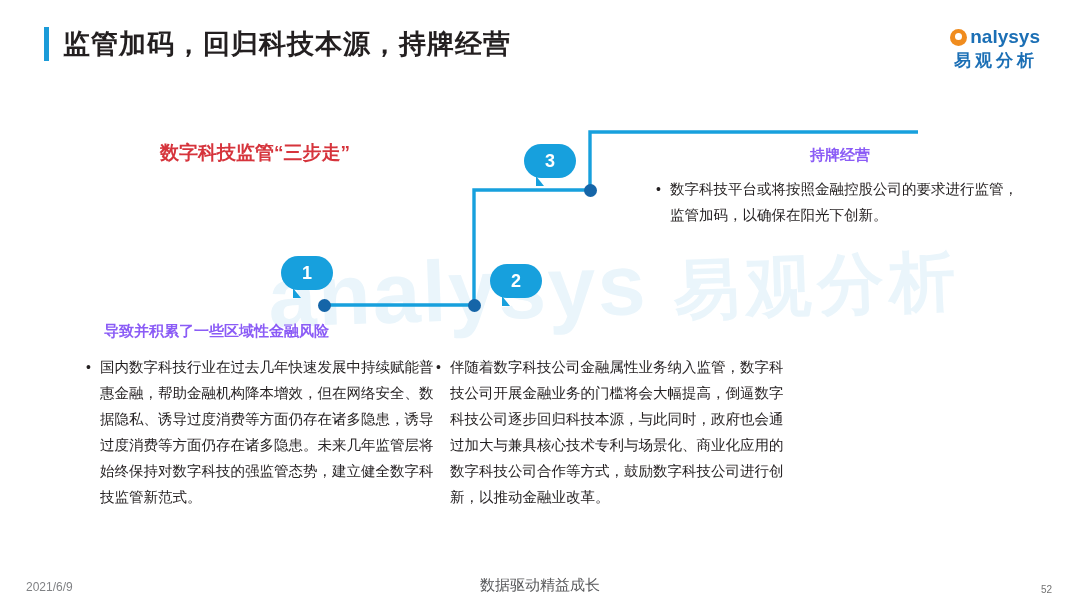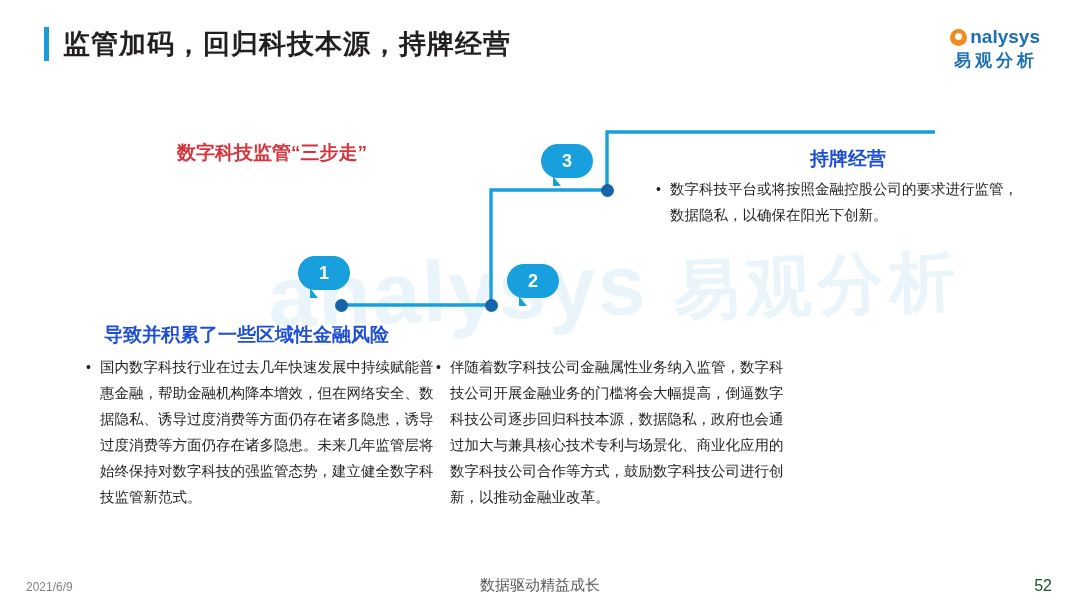--- a/index.html
+++ b/index.html
@@ -107,21 +107,20 @@
     letter-spacing: 6px;
   }
 
   
   .diagram {
     position: absolute;
     left: 0;
     top: 100px;
     width: 933px;
     height: 250px;
-    margin-left: 17px;
   }
   .dashed-box {
     position: absolute;
     left: 96px;
     top: 16px;
     width: 375px;
     height: 90px;
   }
   .dashed-box .d {
     position: absolute;
@@ -183,23 +182,23 @@
     position: absolute;
     width: 13px;
     height: 13px;
     border-radius: 50%;
     background: #1565a8;
   }
 
   
   .col-head {
     position: absolute;
-    font-size: 19px;
-    font-weight: bold;
-    color: #1d4ed8;
+    font-size: 15px;
+    font-weight: bold;
+    color: #8b5cf6;
     white-space: nowrap;
     font-family: Liberation Mono, monospace;
   }
   .head1 { left: 104px; top: 322px; }
   .head2 { left: 508px; top: 322px; }
   .head3 { left: 810px; top: 146px; }
 
   
   .body-block {
     position: absolute;
@@ -234,22 +233,22 @@
     right: 0;
     bottom: 13px;
     text-align: center;
     font-size: 15px;
     color: #58595b;
   }
   .footer-page {
     position: absolute;
     right: 28px;
     bottom: 13px;
-    font-size: 16px;
-    color: #14532d;
+    font-size: 10px;
+    color: #737373;
   }
 </style>
 </head>
 <body>
 
 <div class="slide">
 
   <div class="title-row">
     <div class="title-bar"></div>
     <div class="title-text">监管加码，回归科技本源，持牌经营</div>
@@ -293,25 +292,25 @@
   <div class="col-head head1">导致并积累了一些区域性金融风险</div>
   <div class="col-head head3">持牌经营</div>
 
   <div class="body-block block1">
     <div class="bullet">•</div>
     <div class="body-text">国内数字科技行业在过去几年快速发展中持续赋能普惠金融，帮助金融机构降本增效，但在网络安全、数据隐私、诱导过度消费等方面仍存在诸多隐患，诱导过度消费等方面仍存在诸多隐患。未来几年监管层将始终保持对数字科技的强监管态势，建立健全数字科技监管新范式。</div>
   </div>
 
   <div class="body-block block2">
     <div class="bullet">•</div>
-    <div class="body-text">伴随着数字科技公司金融属性业务纳入监管，数字科技公司开展金融业务的门槛将会大幅提高，倒逼数字科技公司逐步回归科技本源，数据隐私，政府也会通过加大与兼具核心技术专利与场景化、商业化应用的数字科技公司合作等方式，鼓励数字科技公司进行创新，以推动金融业改革。</div>
+    <div class="body-text">伴随着数字科技公司金融属性业务纳入监管，数字科技公司开展金融业务的门槛将会大幅提高，倒逼数字科技公司逐步回归科技本源，与此同时，政府也会通过加大与兼具核心技术专利与场景化、商业化应用的数字科技公司合作等方式，鼓励数字科技公司进行创新，以推动金融业改革。</div>
   </div>
 
   <div class="body-block block3">
     <div class="bullet">•</div>
-    <div class="body-text">数字科技平台或将按照金融控股公司的要求进行监管，数据隐私，以确保在阳光下创新。</div>
+    <div class="body-text">数字科技平台或将按照金融控股公司的要求进行监管，监管加码，以确保在阳光下创新。</div>
   </div>
 
   <div class="footer-date">2021/6/9</div>
   <div class="footer-center">数据驱动精益成长</div>
   <div class="footer-page">52</div>
 
 </div>
 
 </body></html>

